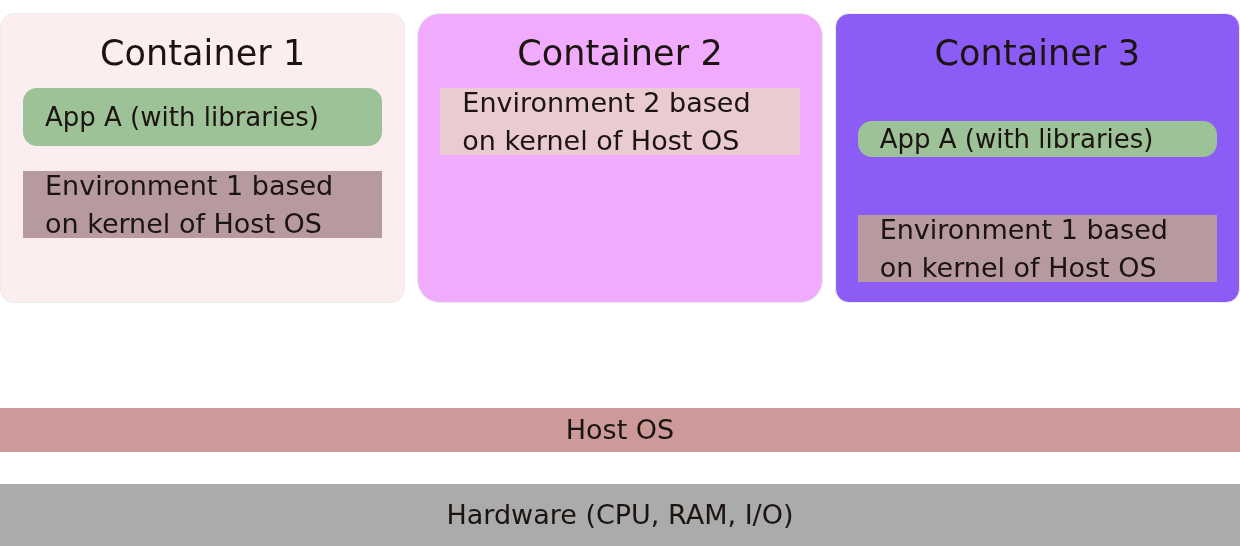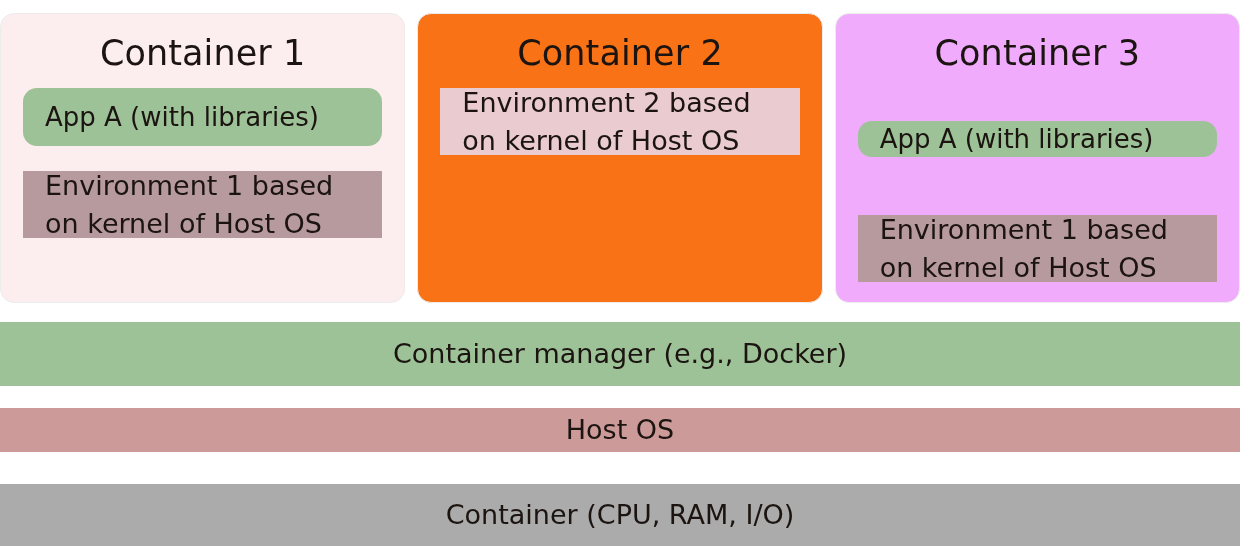--- a/index.html
+++ b/index.html
@@ -107,38 +107,37 @@
 
     <div class="container-card" style="background: rgb(252, 238, 238); border-color: rgb(236, 236, 236);">
       <div class="container-title">Container 1</div>
       <div class="app-box" style="background: rgb(157, 194, 152);">App A (with libraries)</div>
       <div class="env-box" style="background: rgb(183, 154, 158);">
         <span class="env-line">Environment 1 based</span>
         <span class="env-line">on kernel of Host OS</span>
       </div>
     </div>
 
-    <div class="container-card" style="background: #f97316; border-color: rgb(236, 236, 236);">
+    <div class="container-card" style="background: #f0abfc; border-color: rgb(236, 236, 236); border-radius: 23px;">
       <div class="container-title">Container 2</div>
       <div class="env-box" style="background: rgb(234, 203, 208);">
         <span class="env-line">Environment 2 based</span>
         <span class="env-line">on kernel of Host OS</span>
       </div>
     </div>
 
-    <div class="container-card" style="background: #f0abfc; border-color: rgb(236, 236, 236); gap: 33px;">
+    <div class="container-card" style="background: #8b5cf6; border-color: rgb(236, 236, 236); gap: 33px;">
       <div class="container-title">Container 3</div>
       <div class="app-box" style="background: rgb(157, 194, 152);">App A (with libraries)</div>
       <div class="env-box" style="background: rgb(183, 154, 158);">
         <span class="env-line">Environment 1 based</span>
         <span class="env-line">on kernel of Host OS</span>
       </div>
     </div>
 
   </div>
 
-  <div class="stack-bar" id="bar-manager" style="background: rgb(157, 194, 152);">Container manager (e.g., Docker)</div>
 
   <div class="stack-bar" id="bar-hostos" style="background: rgb(205, 154, 154);">Host OS</div>
 
-  <div class="stack-bar" id="bar-hardware" style="background: rgb(171, 171, 171);">Container (CPU, RAM, I/O)</div>
+  <div class="stack-bar" id="bar-hardware" style="background: rgb(171, 171, 171);">Hardware (CPU, RAM, I/O)</div>
 
 </div>
 
 </body></html>

